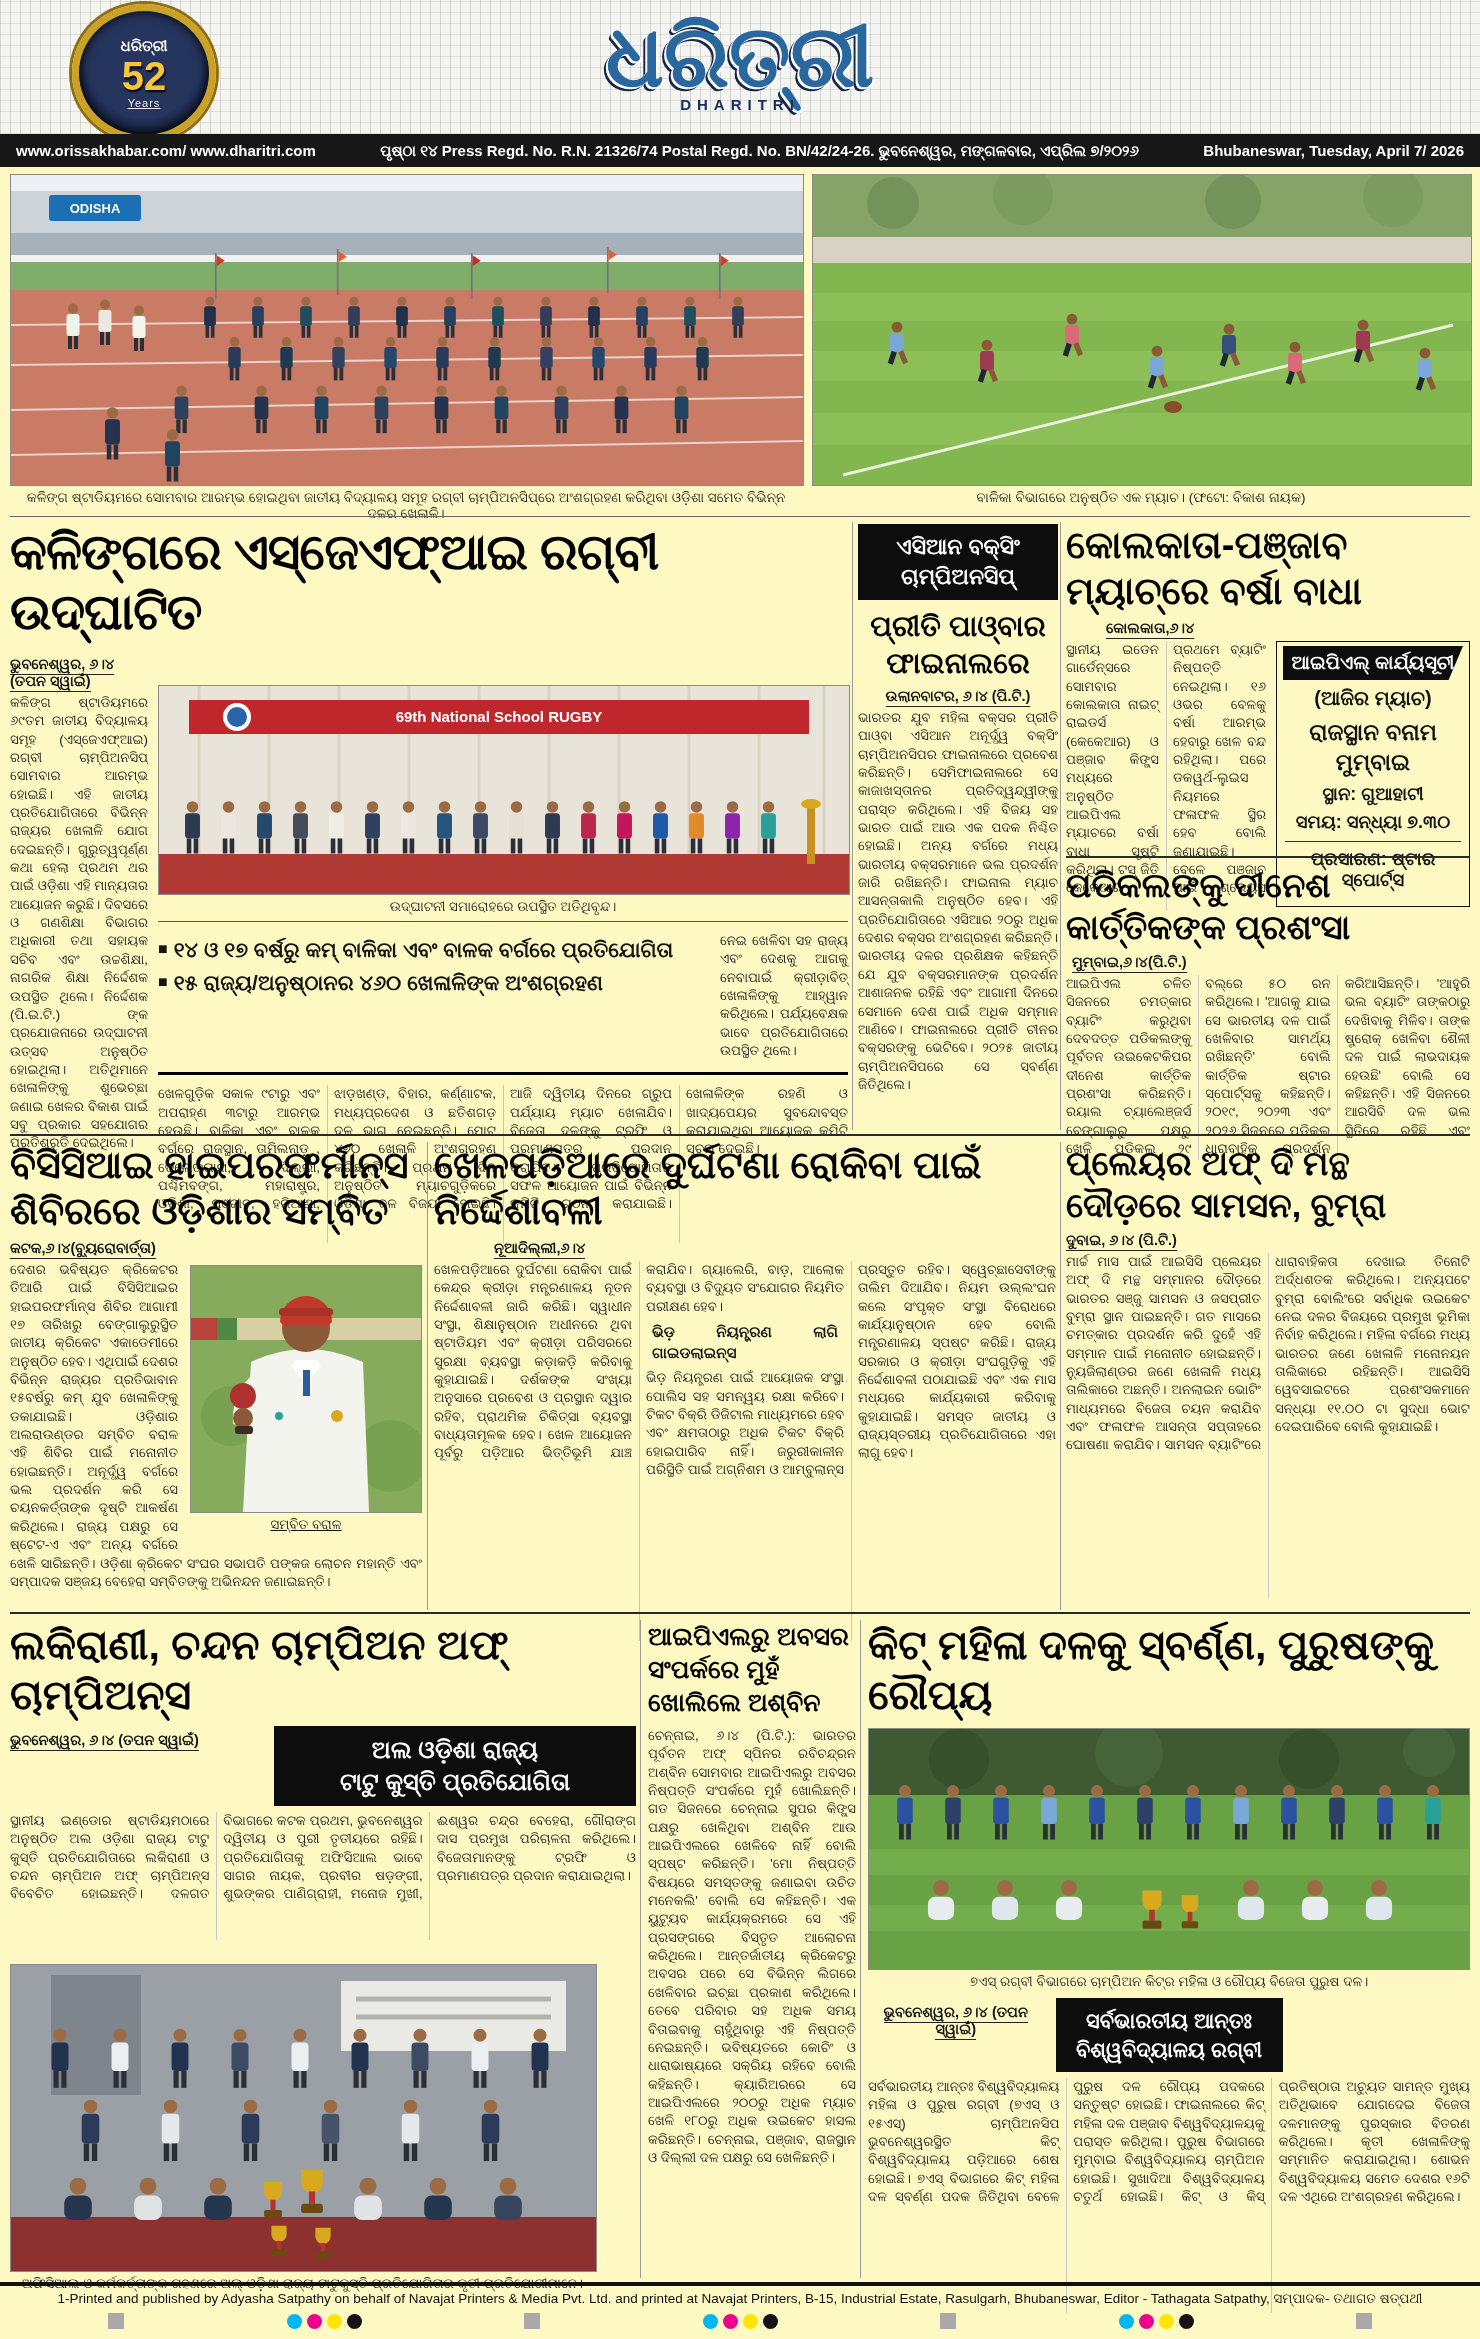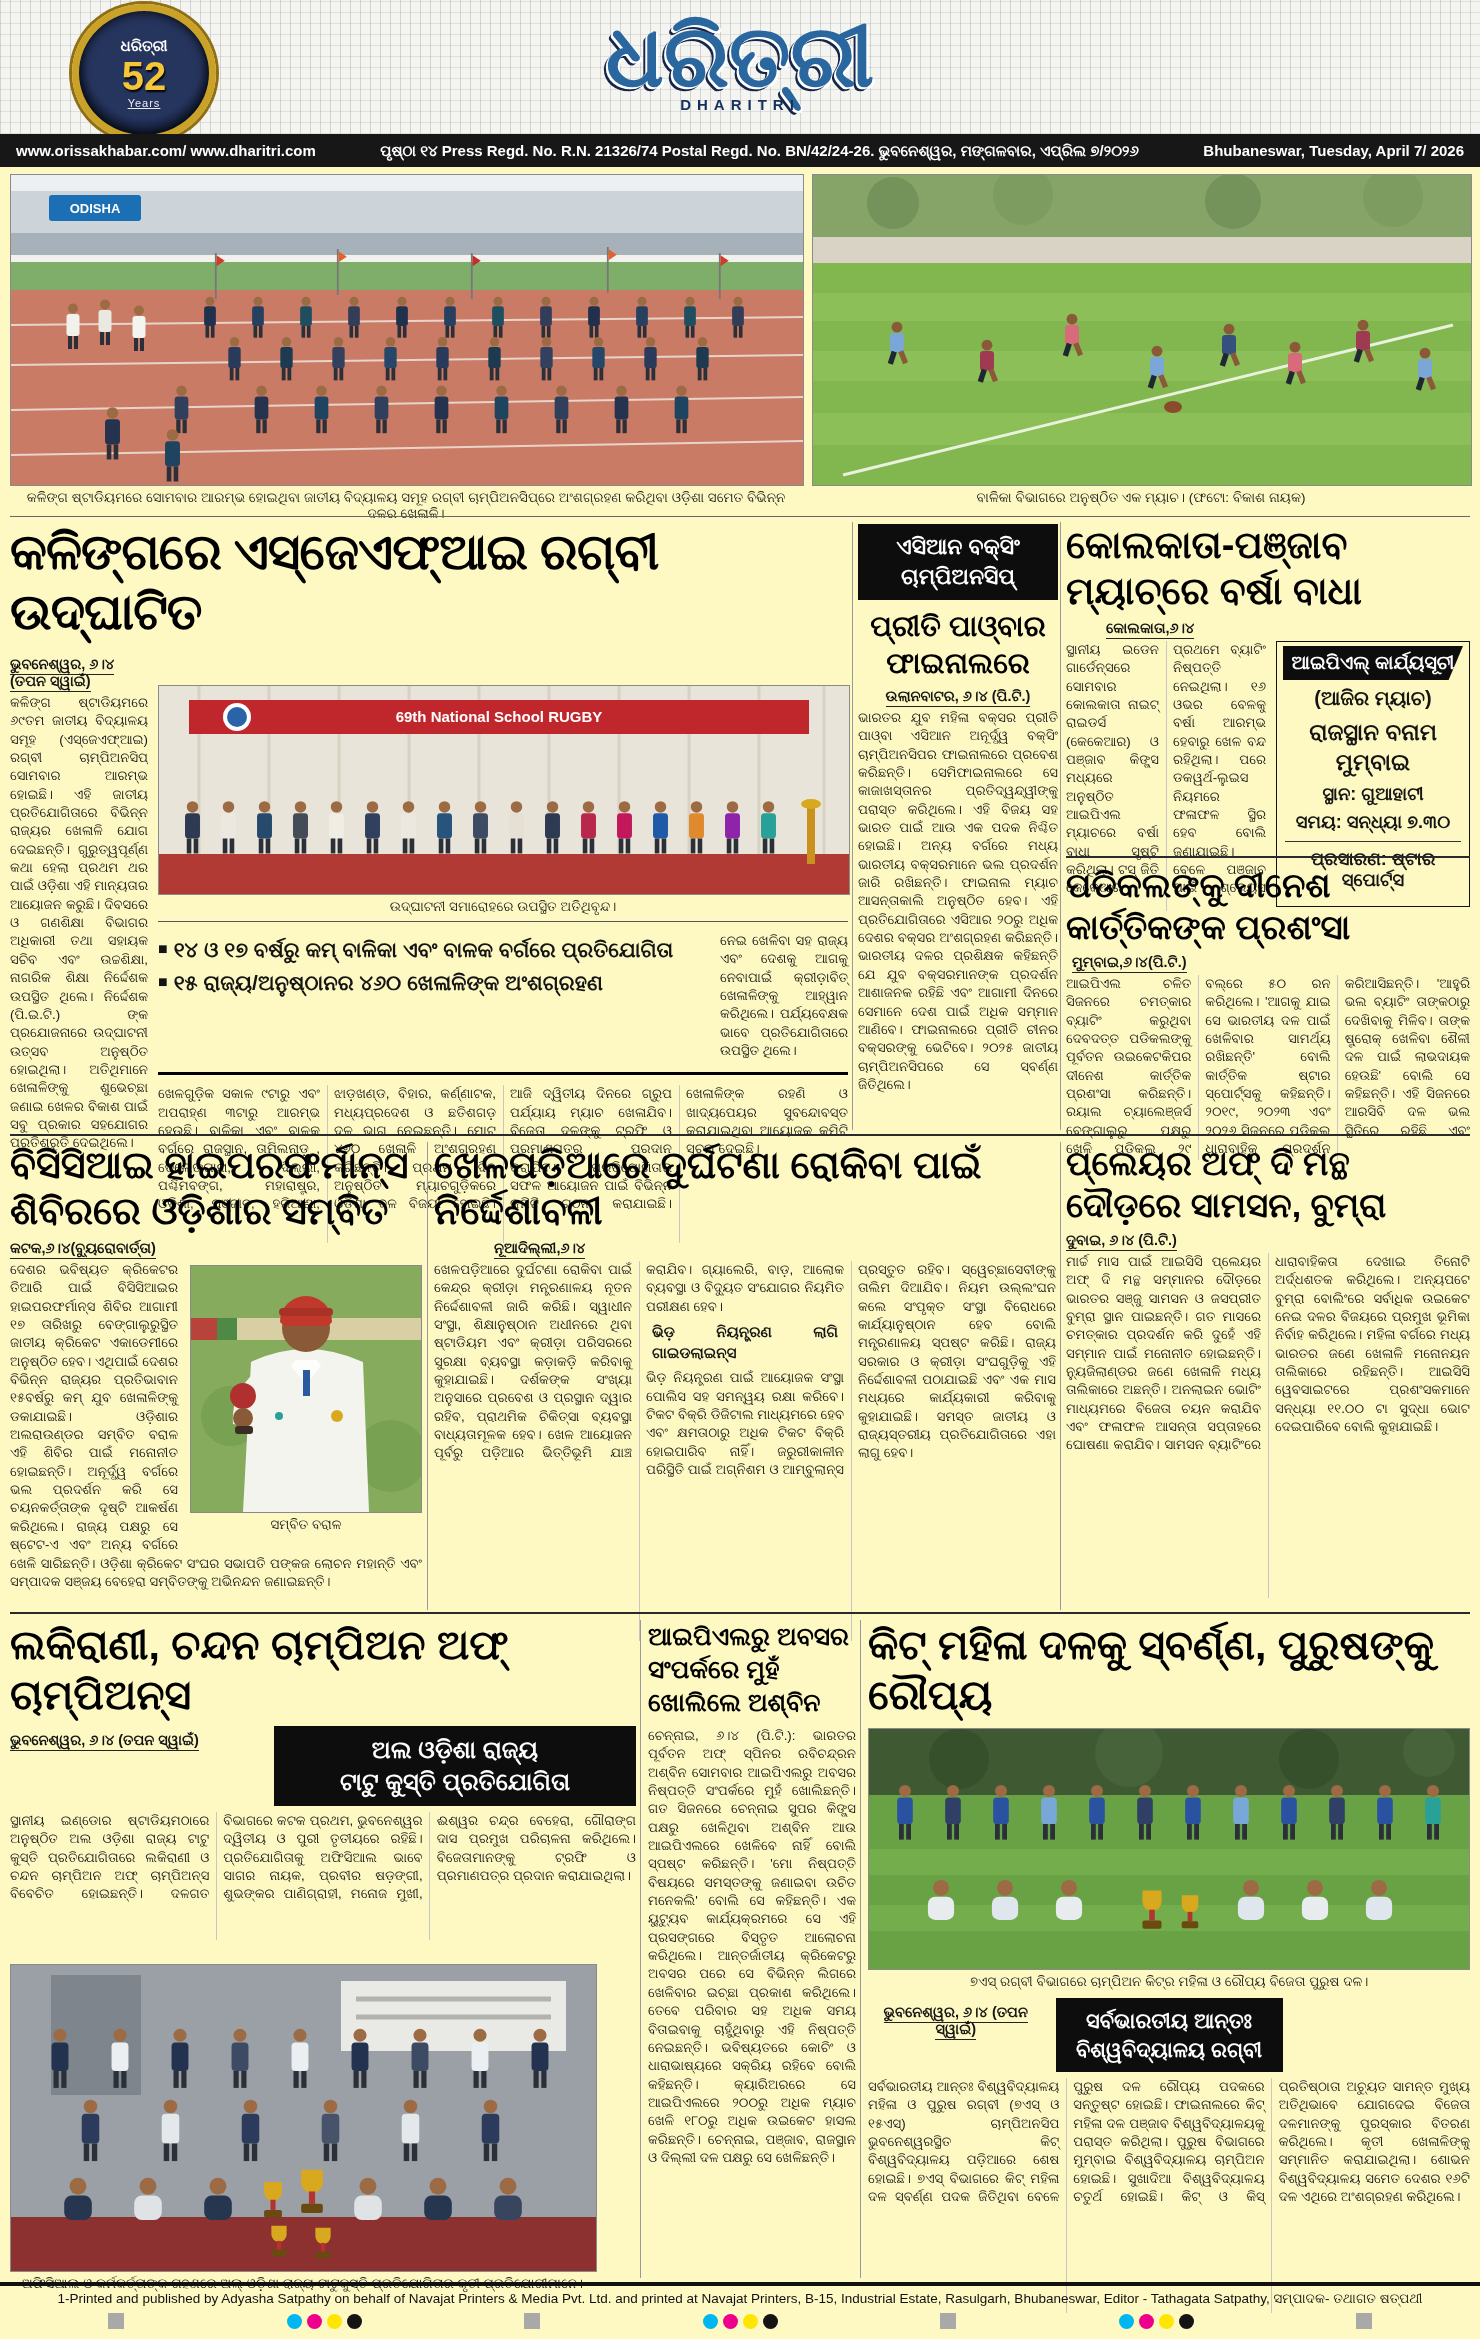--- a/index.html
+++ b/index.html
@@ -63,21 +63,21 @@
   
   .kkr-flex{display:flex;gap:10px;margin-top:4px;}
   .kkr-body{width:200px;flex:none;height:270px;overflow:hidden;}
   .iplbox{flex:1;border:1.5px solid #111;padding:6px 8px 8px;text-align:center;align-self:flex-start;}
   .iplbox .ititle{background:#0d0d0d;color:#fff;font-weight:bold;font-size:19px;padding:6px 4px;
       clip-path:polygon(0 0,100% 0,92% 100%,0 100%);margin:-2px -2px 6px;}
   .iplbox .iline{font-weight:bold;font-size:18px;margin:7px 0;}
   .iplbox .imatch{font-size:23px;line-height:30px;font-weight:bold;}
   .iplbox hr{border:none;border-top:1.5px solid #333;margin:8px 0 2px;}
   
-  .float-fig{float:right;width:232px;margin:4px 0 6px 12px;}
+  .float-fig{float:right;width:232px;margin:4px 0 6px 12px;text-decoration:underline;}
   
   .w-row{display:flex;gap:12px;margin-top:6px;align-items:flex-start;}
   .w-kick{width:350px;flex:none;font-size:24px;line-height:32px;}
   .kiit-row{display:flex;gap:12px;align-items:flex-start;margin-top:8px;}
   .kiit-kick{width:215px;flex:none;font-size:21px;line-height:29px;}
   .subhead{font-weight:bold;font-size:15px;margin:6px 6px;}
   
   .pfooter{position:absolute;left:0;top:2282px;width:1480px;height:57px;border-top:4px solid #111;
       box-sizing:border-box;padding:5px 18px 0;}
   .imprint{font-size:13.5px;text-align:center;color:#111;}

